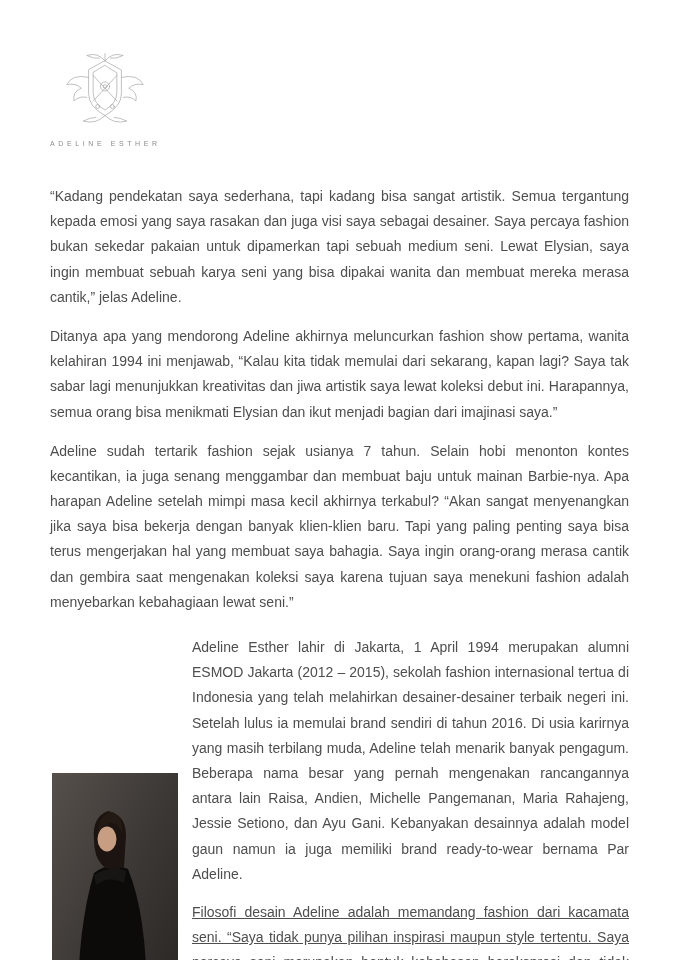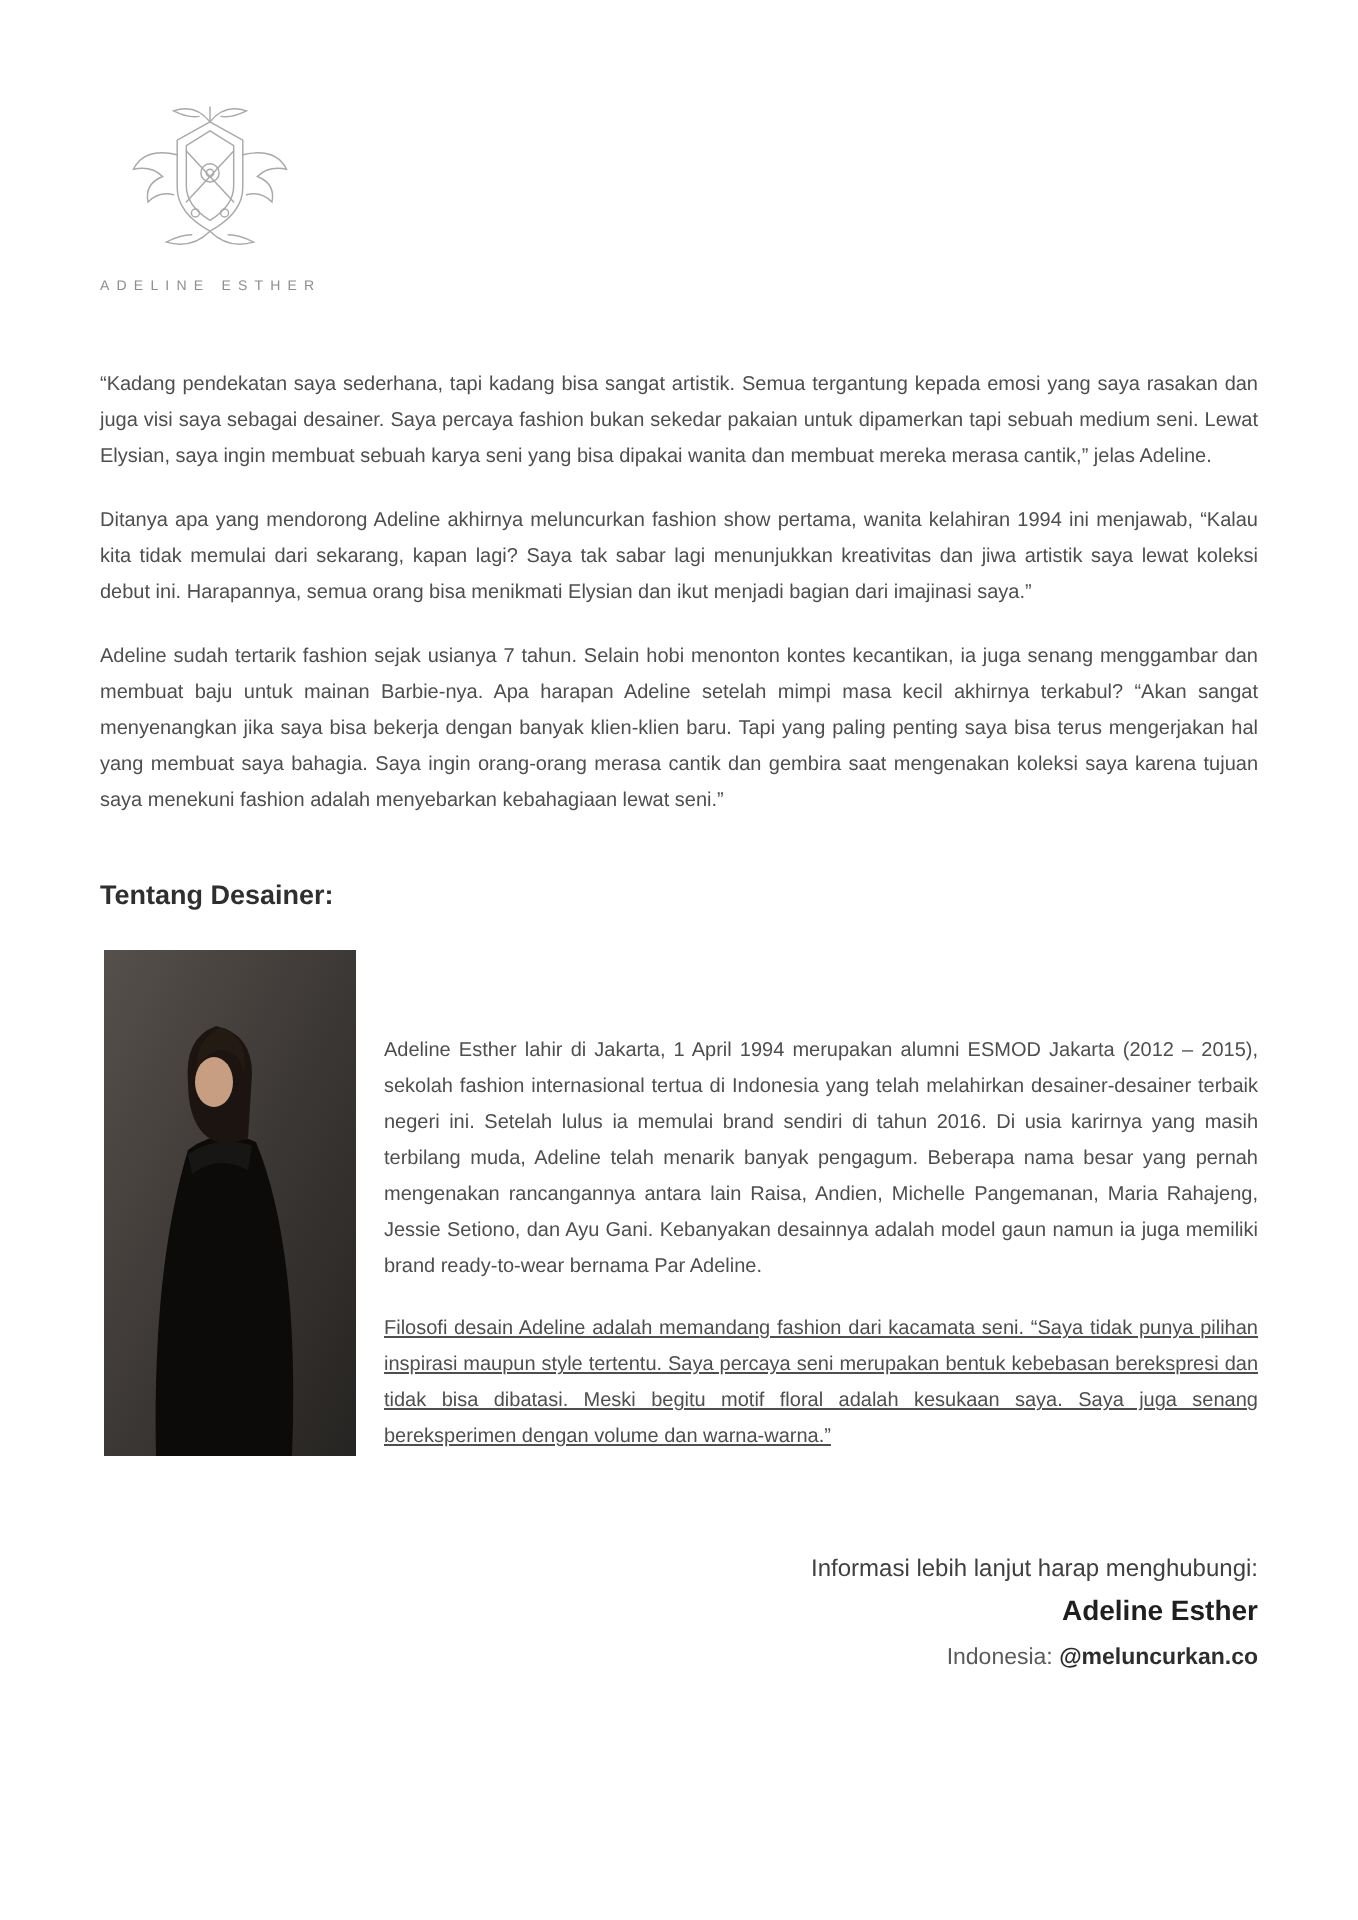--- a/index.html
+++ b/index.html
@@ -25,21 +25,21 @@
     margin-top: 8px;
     font-size: 7px;
     letter-spacing: 3.6px;
     color: #8d8d8d;
     white-space: nowrap;
   }
 
   
   .intro { margin-top: 34px; }
   .intro p, .about-text p {
-    font-size: 10px;
+    font-size: 14px;
     line-height: 1.8;
     text-align: justify;
     color: #4e4e4e;
     margin-bottom: 14px;
   }
   .intro p:last-child { margin-bottom: 0; }
 
   
   .about-heading {
     margin-top: 30px;
@@ -124,21 +124,20 @@
   </header>
 
   
   <section class="intro">
     <p>“Kadang pendekatan saya sederhana, tapi kadang bisa sangat artistik. Semua tergantung kepada emosi yang saya rasakan dan juga visi saya sebagai desainer. Saya percaya fashion bukan sekedar pakaian untuk dipamerkan tapi sebuah medium seni. Lewat Elysian, saya ingin membuat sebuah karya seni yang bisa dipakai wanita dan membuat mereka merasa cantik,” jelas Adeline.</p>
     <p>Ditanya apa yang mendorong Adeline akhirnya meluncurkan fashion show pertama, wanita kelahiran 1994 ini menjawab, “Kalau kita tidak memulai dari sekarang, kapan lagi? Saya tak sabar lagi menunjukkan kreativitas dan jiwa artistik saya lewat koleksi debut ini. Harapannya, semua orang bisa menikmati Elysian dan ikut menjadi bagian dari imajinasi saya.”</p>
     <p>Adeline sudah tertarik fashion sejak usianya 7 tahun. Selain hobi menonton kontes kecantikan, ia juga senang menggambar dan membuat baju untuk mainan Barbie-nya. Apa harapan Adeline setelah mimpi masa kecil akhirnya terkabul? “Akan sangat menyenangkan jika saya bisa bekerja dengan banyak klien-klien baru. Tapi yang paling penting saya bisa terus mengerjakan hal yang membuat saya bahagia. Saya ingin orang-orang merasa cantik dan gembira saat mengenakan koleksi saya karena tujuan saya menekuni fashion adalah menyebarkan kebahagiaan lewat seni.”</p>
   </section>
 
   
-  <h2 class="about-heading">Tentang Desainer:</h2>
 
   <section class="about">
     <div class="photo">
       <svg viewBox="0 0 126 253" preserveAspectRatio="none" aria-hidden="true">
         <defs>
           <linearGradient id="pbg" x1="0" y1="0" x2="1" y2="1">
             <stop offset="0" stop-color="#56504c"></stop>
             <stop offset="0.55" stop-color="#3a3633"></stop>
             <stop offset="1" stop-color="#262422"></stop>
           </linearGradient>

